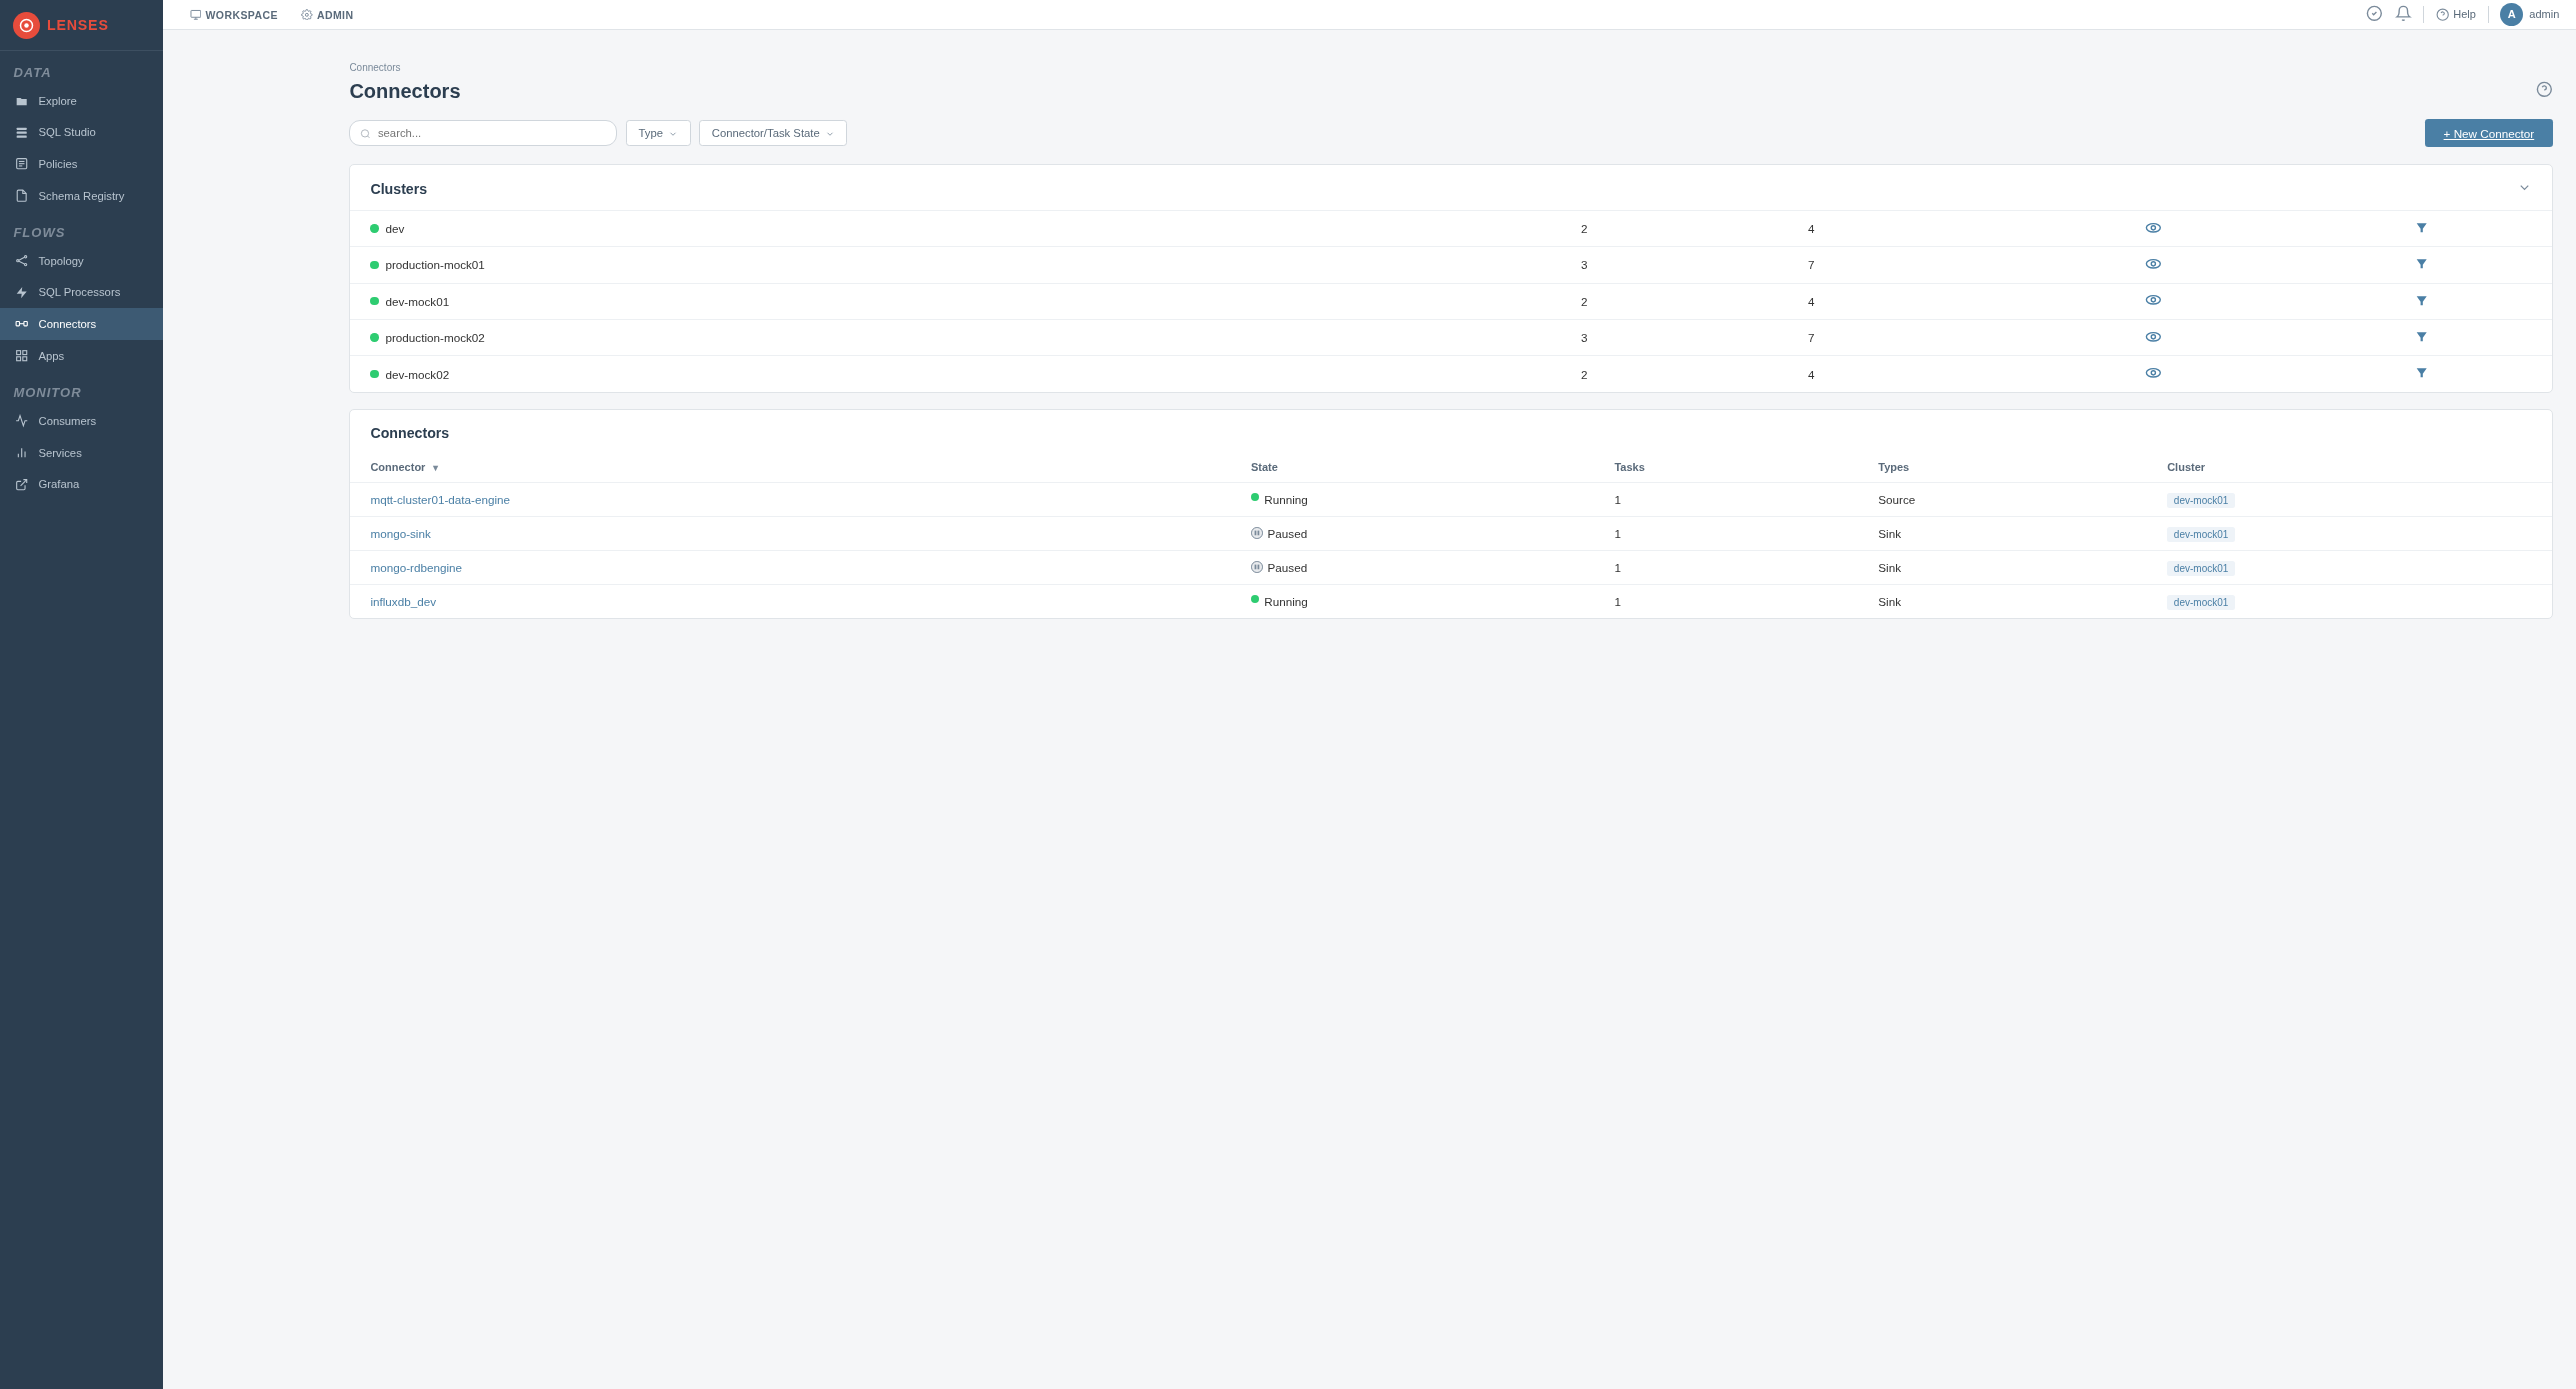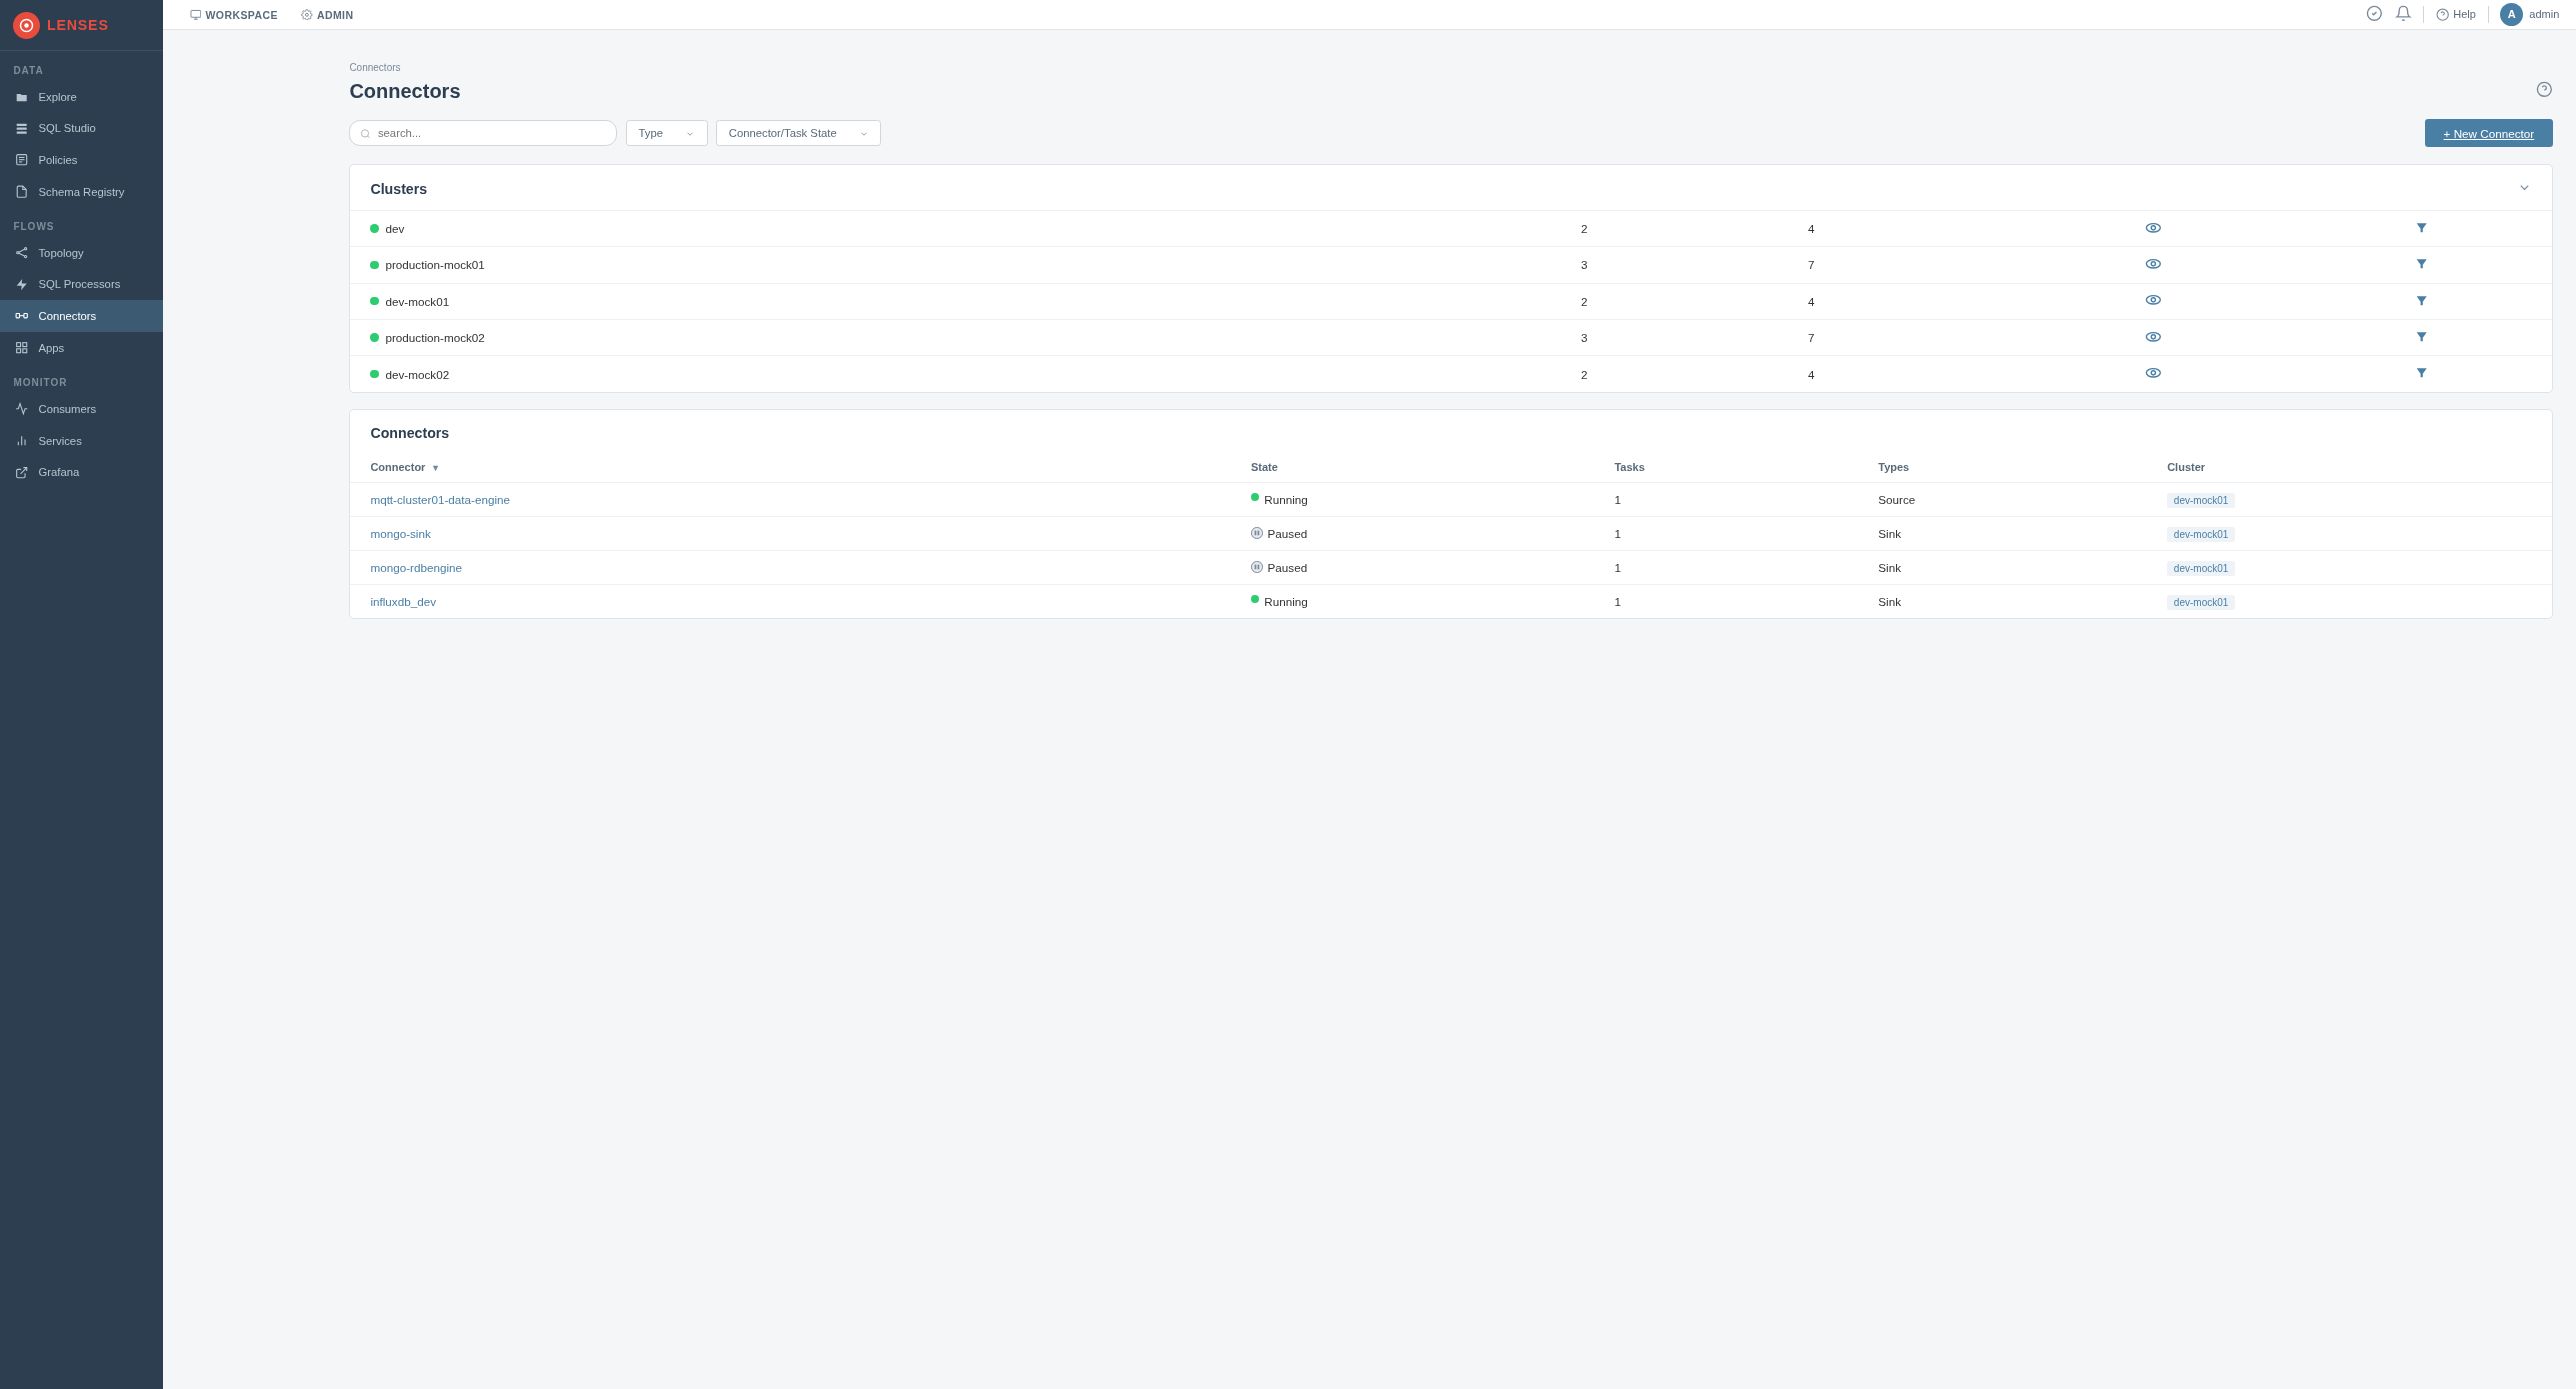--- a/index.html
+++ b/index.html
@@ -30,26 +30,27 @@
       display: flex;
       align-items: center;
       justify-content: center;
       margin-right: 6.7px;
       flex-shrink: 0;
     }
     .logo-icon svg { width: 15px; height: 15px; fill: white; }
     .logo-text { color: #e74c3c; font-weight: 700; font-size: 14.2px; letter-spacing: 0.8px; }
 
     .sidebar-section-label {
-      font-size: 10px;
+      font-size: 13px;
       font-weight: 700;
       letter-spacing: 1px;
       color: #7f8c9a;
       padding: 13.4px 13.4px 5px;
       text-transform: uppercase;
+      font-style: italic;
     }
     .sidebar-item {
       display: flex;
       align-items: center;
       padding: 7.5px 13.4px;
       cursor: pointer;
       font-size: 11.3px;
       color: #b8c4cf;
       text-decoration: none;
       transition: background 0.15s;
@@ -133,21 +134,21 @@
       font-size: 11.3px;
       color: #333;
       width: 100%;
       background: transparent;
     }
     .search-box .search-icon { color: #aab0b8; font-size: 11.7px; }
 
     .filter-btn {
       display: flex;
       align-items: flex-end;
-      gap: 22px;
+      gap: 5px;
       background: #fff;
       border: 0.8px solid #d0d6dc;
       border-radius: 3.3px;
       padding: 5.9px 11.7px;
       font-size: 11.3px;
       color: #5a6a7a;
       cursor: pointer;
     }
 
     .new-connector-btn {

